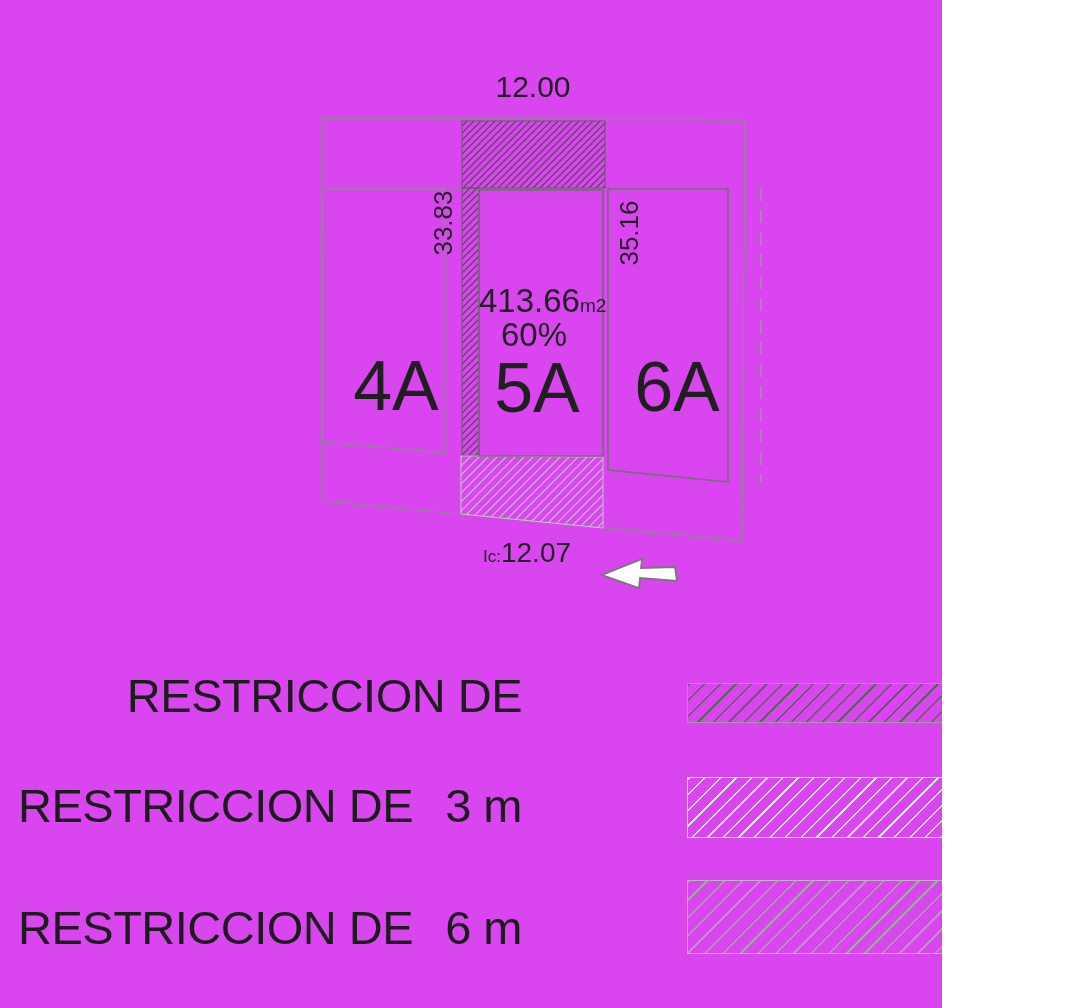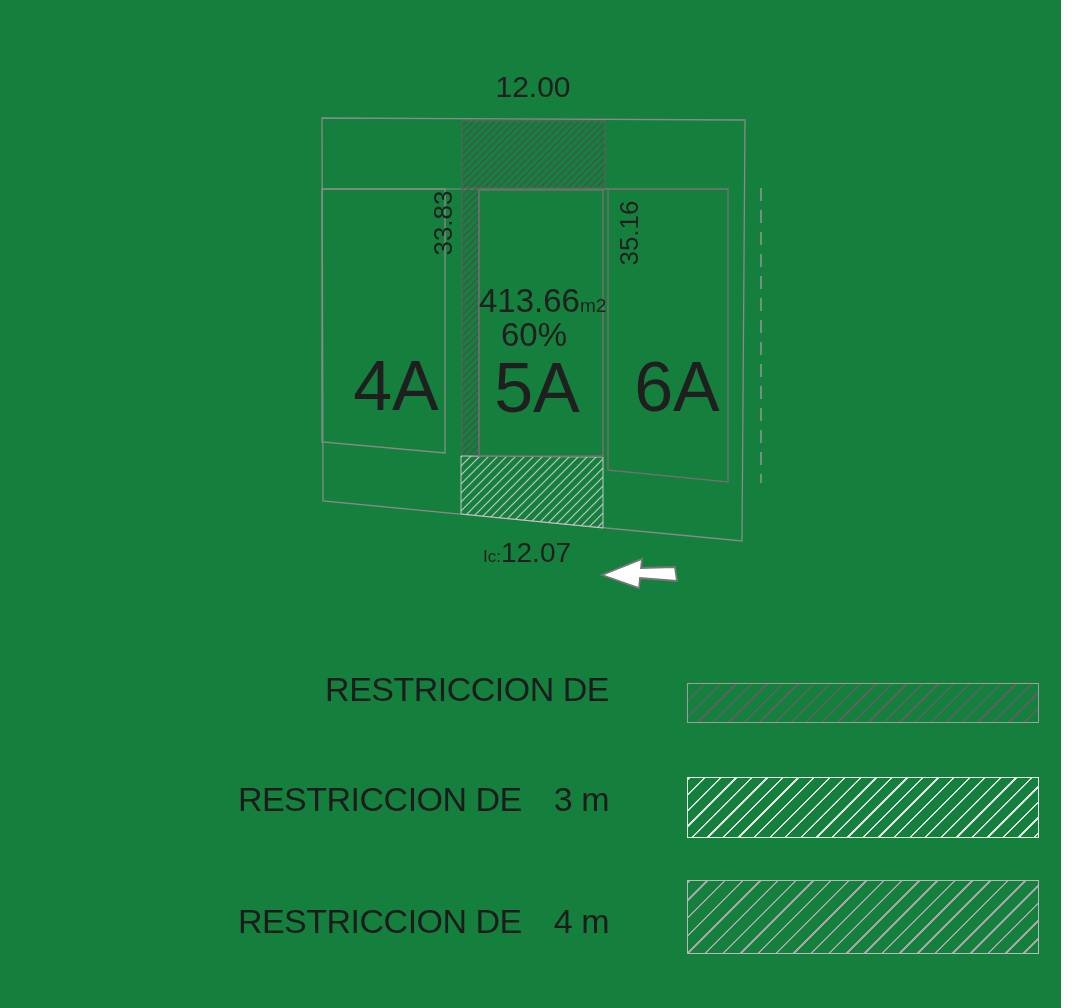--- a/index.html
+++ b/index.html
@@ -1,30 +1,30 @@
 <!DOCTYPE html>
 <html><head>
 <meta charset="utf-8">
 <style>
   html,body{margin:0;padding:0;background:#ffffff;}
   .canvas{
     position:relative;
-    width:1061px;height:1008px;
-    background:#15803d;
+    width:942px;height:1008px;
+    background:#d946ef;
     font-family:"Liberation Sans", sans-serif;
     overflow:hidden;
   }
   .plan-svg{position:absolute;left:0;top:0;}
   .legend-row{
     position:absolute;
-    right:452px;
+    right:420px;
     display:flex;
     align-items:flex-end;
     gap:32px;
-    font-size:34px;
+    font-size:47px;
     line-height:1;
     letter-spacing:-0.5px;
     color:#1c1c1c;
     white-space:nowrap;
   }
   .legend-swatch{
     position:absolute;
     left:687px;
     width:350px;
   }
@@ -103,20 +103,20 @@
 
   <div class="legend-row" style="top:672px">
     <span>RESTRICCION DE</span>
   </div>
   <div class="legend-row" style="top:782px">
     <span>RESTRICCION DE</span>
     <span>3 m</span>
   </div>
   <div class="legend-row" style="top:904px">
     <span>RESTRICCION DE</span>
-    <span>4 m</span>
+    <span>6 m</span>
   </div>
 
   <div class="legend-swatch swatch-dense-dark"></div>
   <div class="legend-swatch swatch-faint-light"></div>
   <div class="legend-swatch swatch-medium-gray"></div>
 
 </div>
 
 </body></html>

